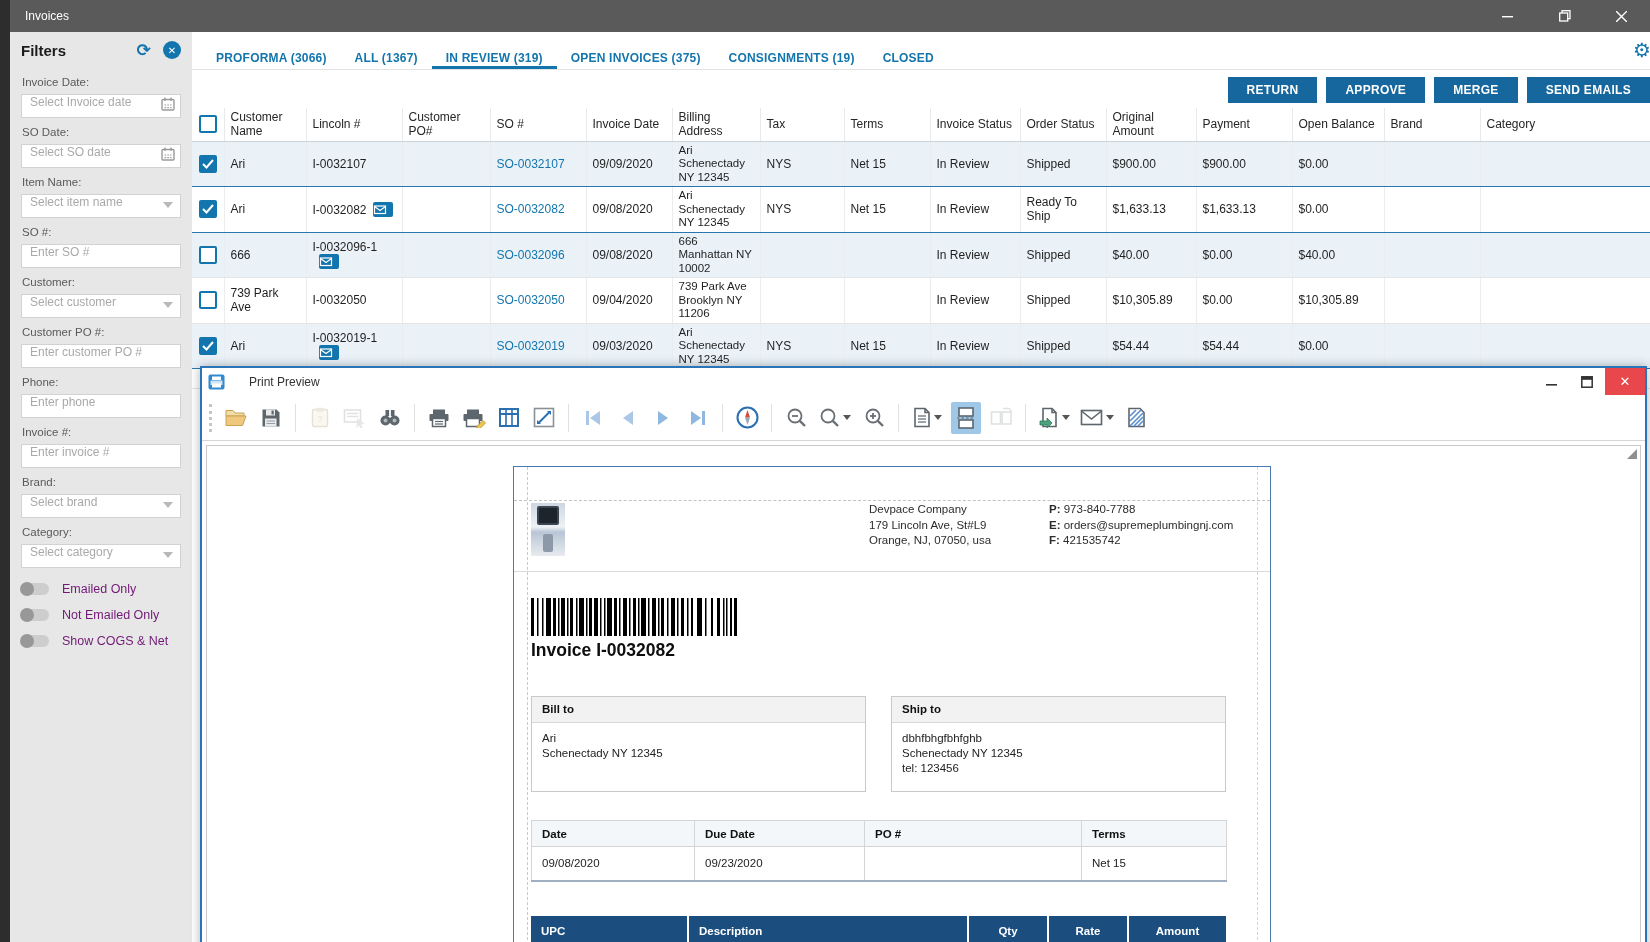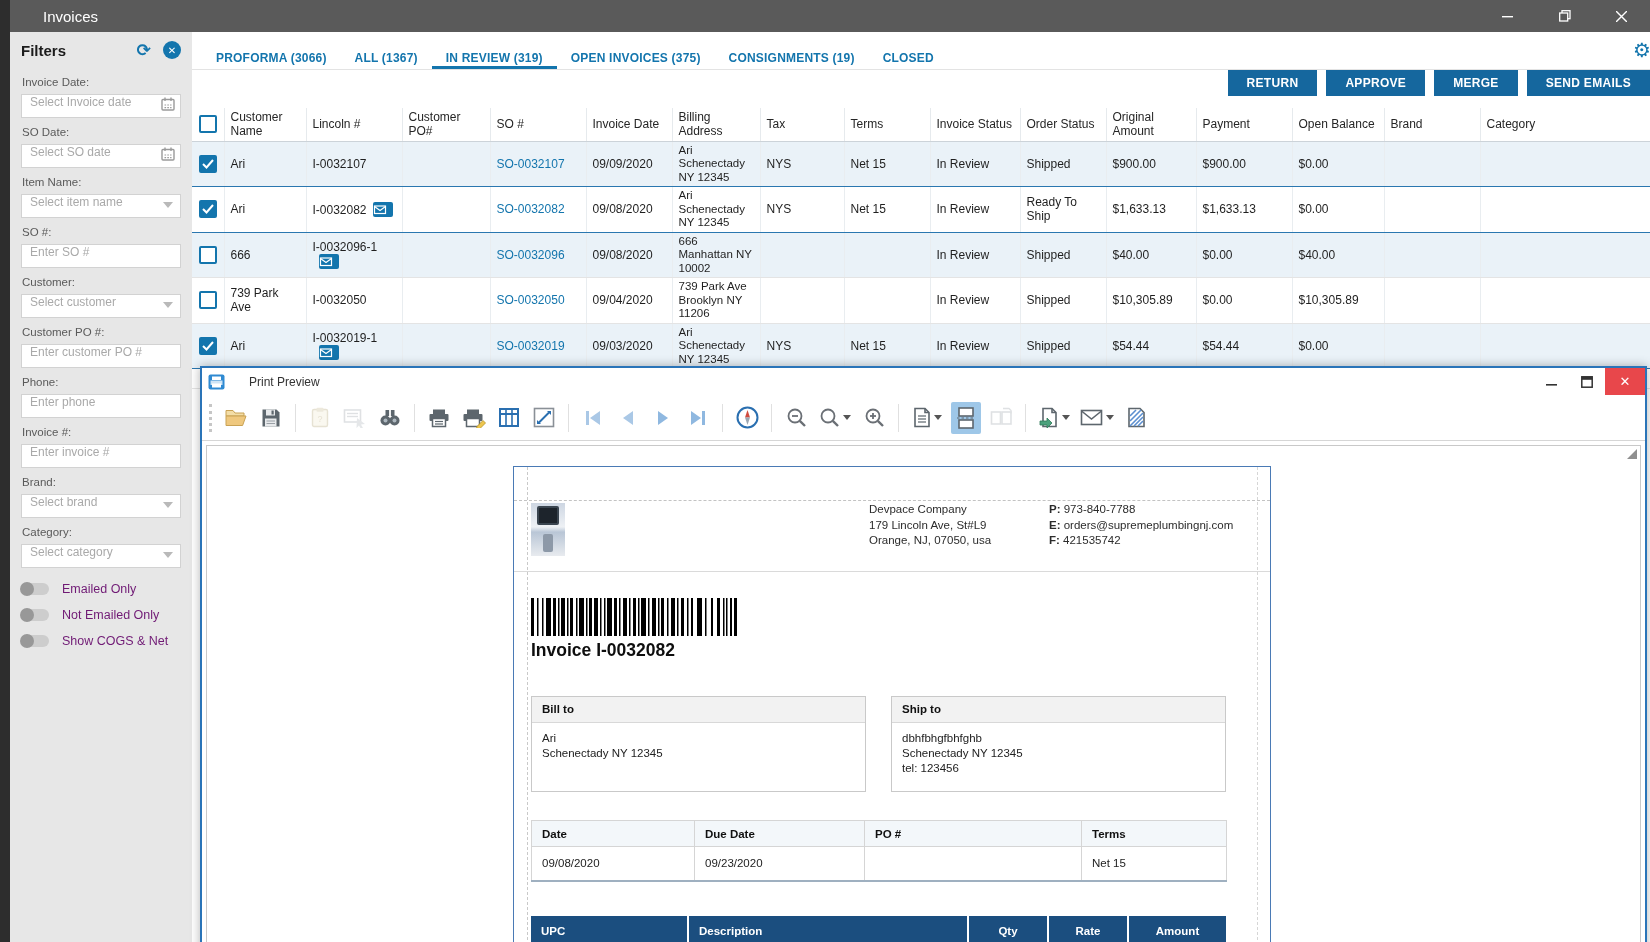--- a/index.html
+++ b/index.html
@@ -4,21 +4,21 @@
 <style>
   * { margin:0; padding:0; box-sizing:border-box; }
   html,body { width:1650px; height:942px; overflow:hidden; background:#fff;
     font-family:"Liberation Sans", sans-serif; }
   .stage { position:relative; width:1650px; height:942px; overflow:hidden; background:#fff; }
 
   
   .left-strip { position:absolute; left:0; top:0; width:10px; height:942px; background:#2d2d2d; }
   .app-titlebar { position:absolute; left:10px; top:0; right:0; height:32px; background:#5a5a5a;
     display:flex; align-items:center; color:#fff; }
-  .app-title { font-size:15px; padding-left:33px; }
+  .app-title { font-size:12px; padding-left:15px; }
   .win-controls { position:absolute; right:0; top:0; height:32px; display:flex; }
   .win-btn { width:57px; height:32px; display:flex; align-items:center; justify-content:center; color:#fff; }
 
   
   .sidebar { position:absolute; left:10px; top:32px; width:182px; bottom:0; background:#e7e7e7; }
   .filters-header { display:flex; align-items:center; height:36px; padding:0 11px; }
   .filters-title { font-size:15px; font-weight:bold; color:#1c1c1c; flex:1; }
   .refresh-ic { color:#1375ad; font-size:17px; font-weight:bold; margin-right:12px; cursor:default;
     font-family:"DejaVu Sans", sans-serif; }
   .closefil-ic { width:18px; height:18px; border-radius:50%; background:#1375ad; color:#fff;
@@ -41,21 +41,21 @@
   
   .content { position:absolute; left:192px; top:32px; right:0; bottom:0; background:#fff; }
   .tabs-bar { position:absolute; left:0; top:0; right:0; height:38px; border-bottom:1px solid #e3e3e3;
     display:flex; padding-left:10px; }
   .tab { font-size:12px; font-weight:bold; color:#1375ad; letter-spacing:.2px; padding:8px 14px;
     line-height:36px; border-bottom:3px solid transparent; cursor:default; }
   .tab.active { border-bottom-color:#1375ad; }
   .gear-ic { position:absolute; right:-1px; top:6px; font-size:20px; color:#1375ad;
     font-family:"DejaVu Sans",sans-serif; }
   .actions-row { position:absolute; left:0; top:38px; right:0; height:40px; display:flex;
-    align-items:flex-start; justify-content:flex-end; gap:9px; }
+    align-items:center; justify-content:flex-end; gap:9px; }
   .act-btn { height:26px; background:#15679e; color:#fff; font-size:12px; font-weight:bold;
     letter-spacing:.3px; border:none; padding:0 19px; font-family:"Liberation Sans",sans-serif; }
 
   
   .inv-table { position:absolute; left:0; top:76px; border-collapse:collapse; table-layout:fixed; width:1458px; }
   .inv-table th { height:33px; font-size:12px; font-weight:normal; color:#262626; text-align:left;
     padding:2px 6px; border-bottom:1px solid #ccd3d9; border-right:1px solid #e6eaed; vertical-align:middle; }
   .inv-table td { font-size:12px; color:#1f1f1f; padding:2px 6px; vertical-align:middle;
     border-right:1px solid #e9edf0; border-bottom:1px solid #e4e4e4; }
   .inv-table th:last-child, .inv-table td:last-child { border-right:none; }

